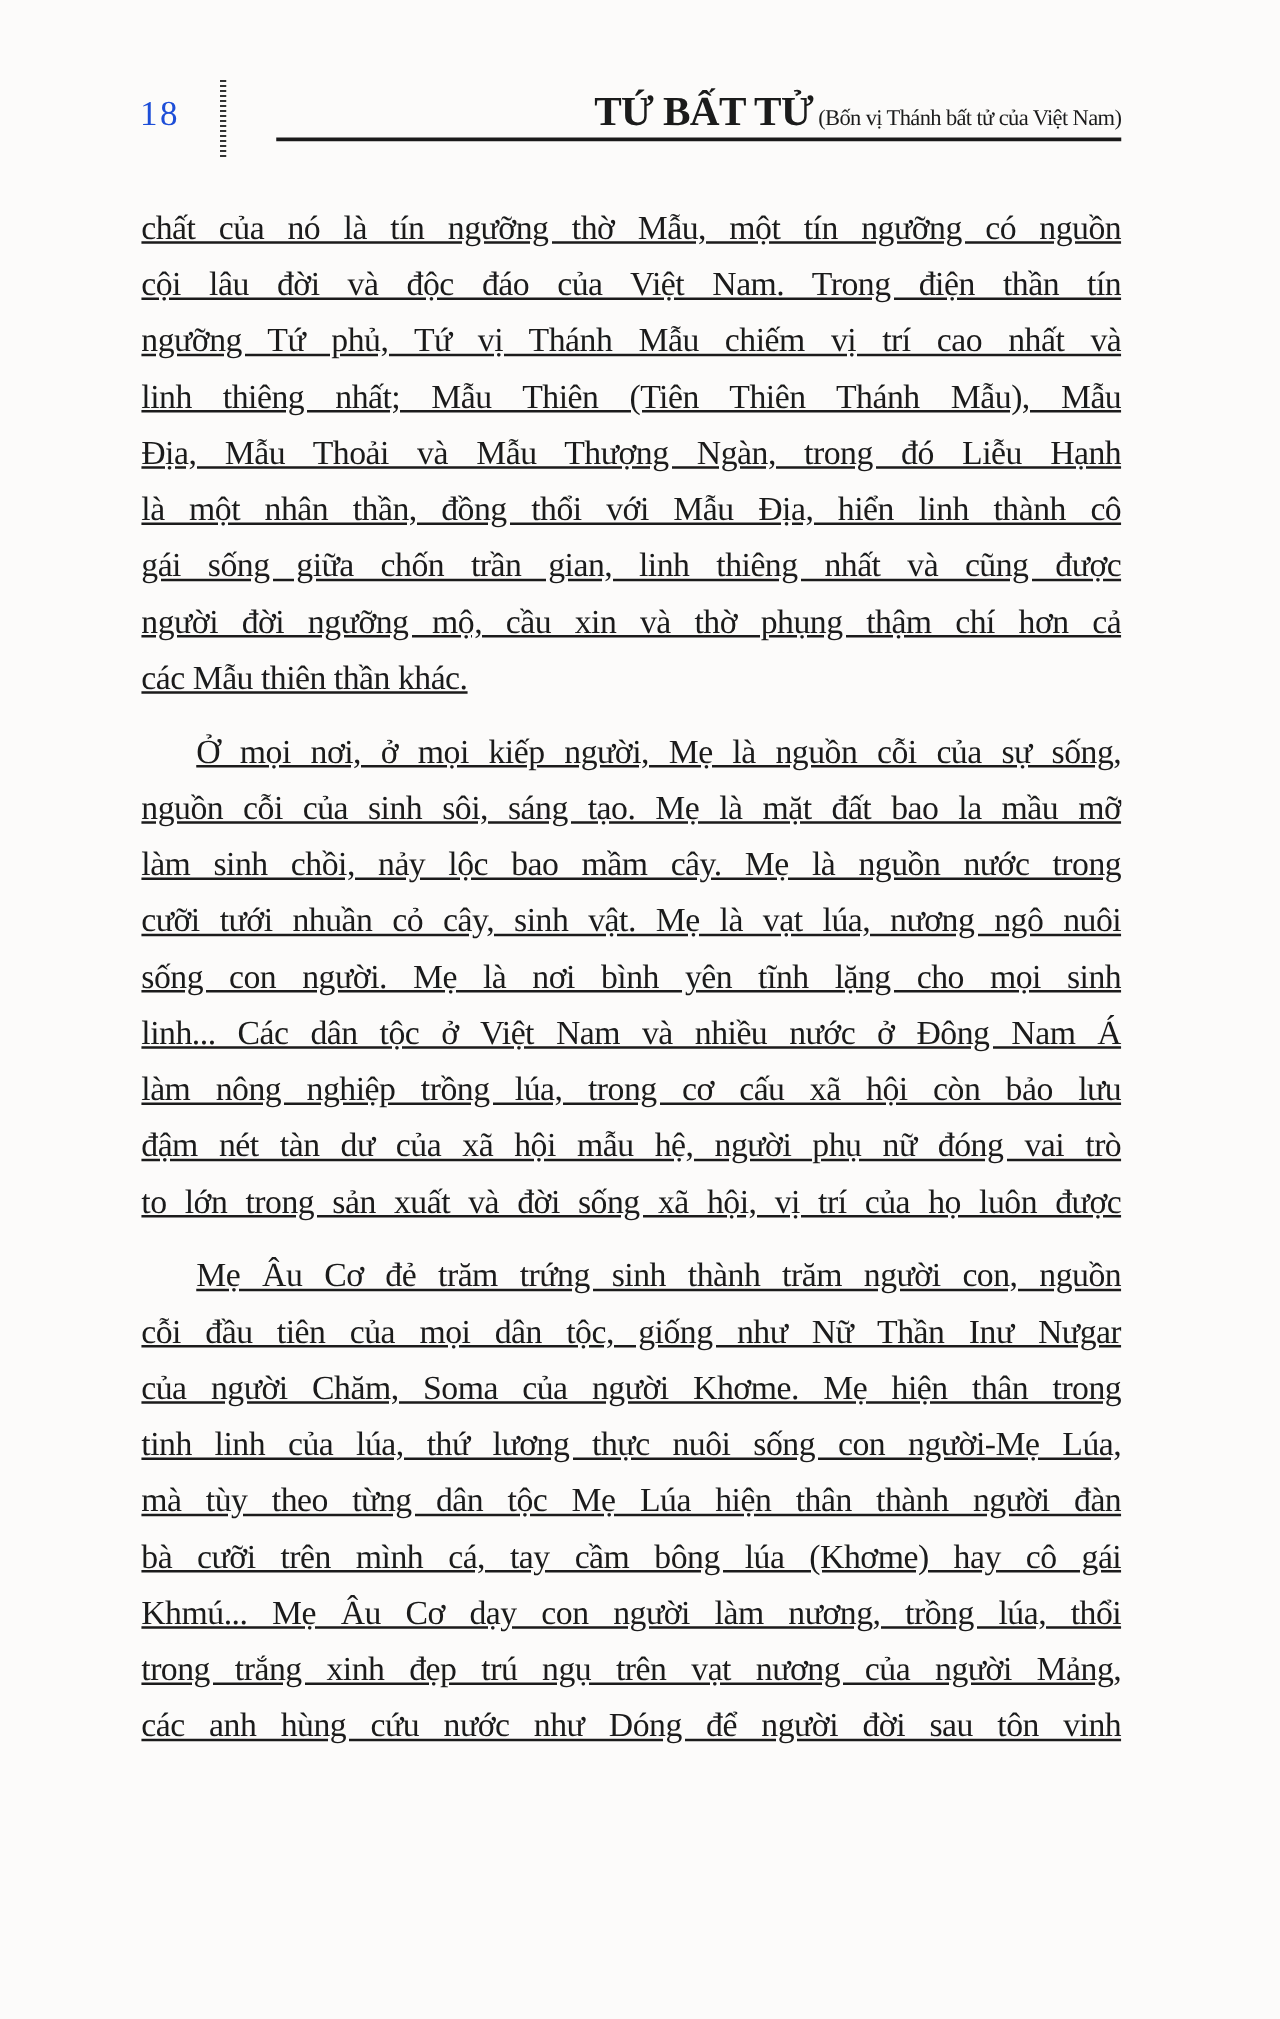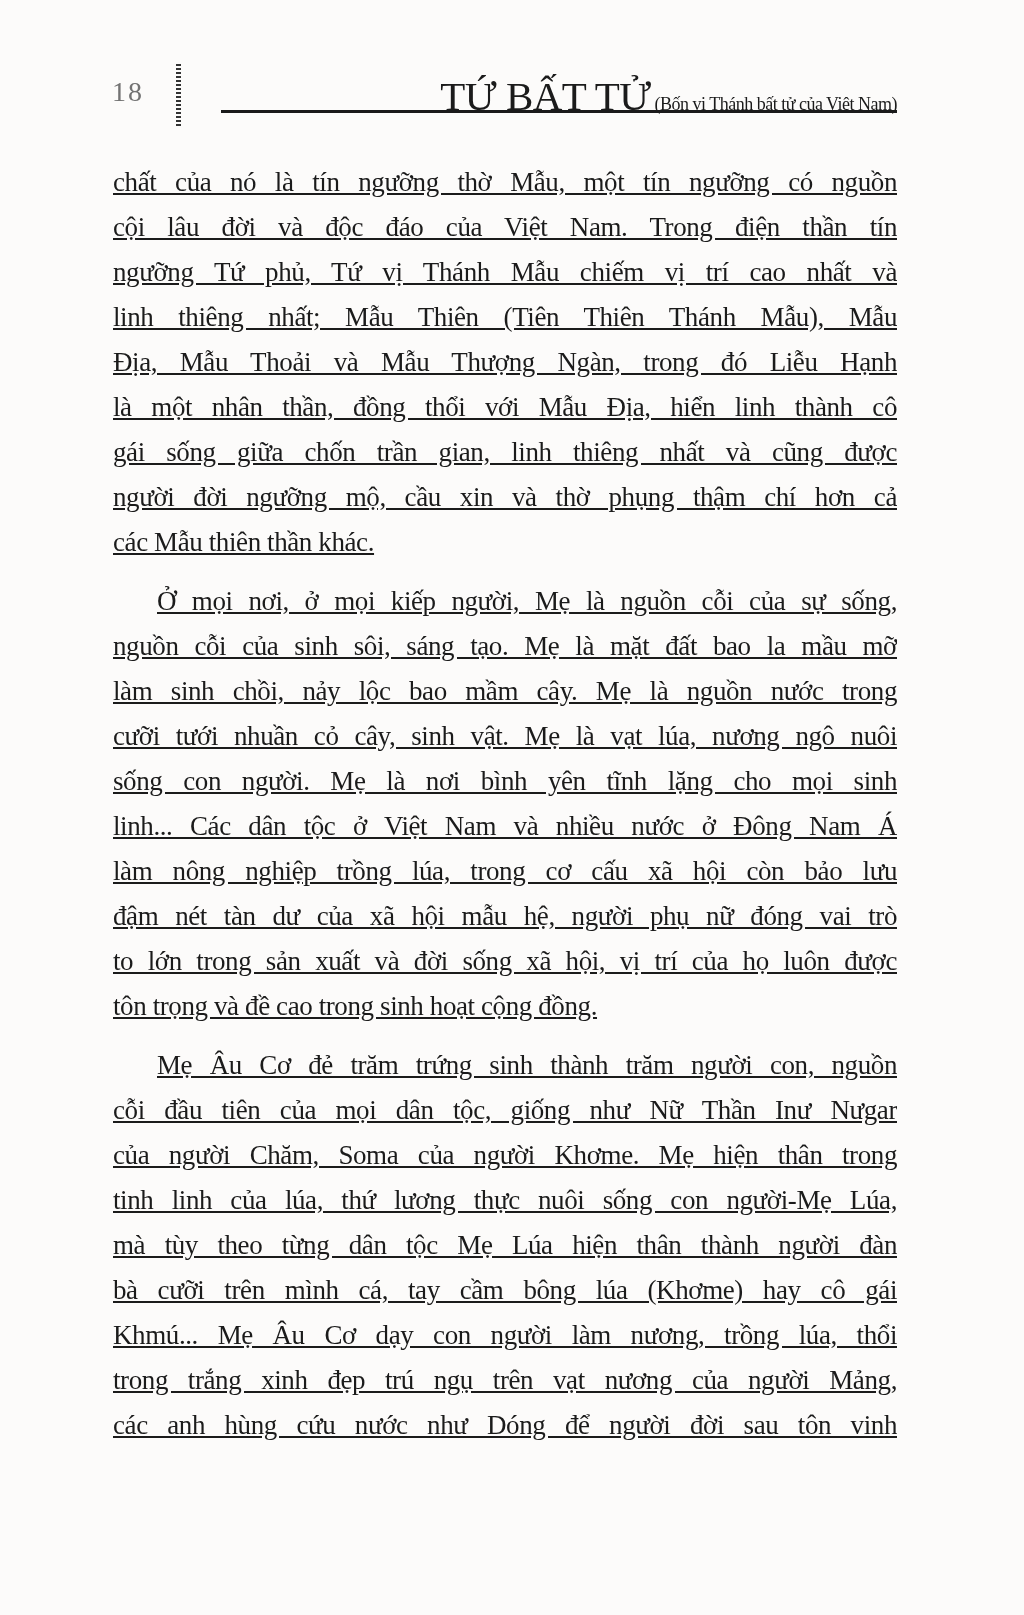--- a/index.html
+++ b/index.html
@@ -17,21 +17,21 @@
     font-family: "Liberation Serif", "DejaVu Serif", serif;
     overflow: hidden;
   }
   
   .page-number {
     position: absolute;
     left: 112px;
     top: 76px;
     font-size: 28px;
     letter-spacing: 2px;
-    color: #737373;
+    color: #1d4ed8;
   }
   .header-vbar {
     position: absolute;
     left: 176px;
     top: 64px;
     width: 5px;
     height: 64px;
     background: repeating-linear-gradient(
       to bottom,
       #333 0px, #333 2px,
@@ -39,22 +39,22 @@
     );
   }
   .header-title {
     position: absolute;
     right: 127px;
     top: 72px;
     white-space: nowrap;
     text-align: right;
   }
   .header-title .bold {
-    font-weight: 400;
-    font-size: 41px;
+    font-weight: 700;
+    font-size: 33px;
     letter-spacing: -0.5px;
     margin-left: 36px;
   }
   .header-title .normal {
     font-weight: 400;
     font-size: 18px;
     letter-spacing: -0.5px;
   }
   .header-rule {
     position: absolute;
@@ -124,21 +124,20 @@
     <div class="paragraph">
       <div class="line indent">Ở mọi nơi, ở mọi kiếp người, Mẹ là nguồn cỗi của sự sống,</div>
       <div class="line">nguồn cỗi của sinh sôi, sáng tạo. Mẹ là mặt đất bao la mầu mỡ</div>
       <div class="line">làm sinh chồi, nảy lộc bao mầm cây. Mẹ là nguồn nước trong</div>
       <div class="line">cưỡi tưới nhuần cỏ cây, sinh vật. Mẹ là vạt lúa, nương ngô nuôi</div>
       <div class="line">sống con người. Mẹ là nơi bình yên tĩnh lặng cho mọi sinh</div>
       <div class="line">linh... Các dân tộc ở Việt Nam và nhiều nước ở Đông Nam Á</div>
       <div class="line">làm nông nghiệp trồng lúa, trong cơ cấu xã hội còn bảo lưu</div>
       <div class="line">đậm nét tàn dư của xã hội mẫu hệ, người phụ nữ đóng vai trò</div>
       <div class="line">to lớn trong sản xuất và đời sống xã hội, vị trí của họ luôn được</div>
-      <div class="line para-end">tôn trọng và đề cao trong sinh hoạt cộng đồng.</div>
     </div>
 
     <div class="paragraph">
       <div class="line indent">Mẹ Âu Cơ đẻ trăm trứng sinh thành trăm người con, nguồn</div>
       <div class="line">cỗi đầu tiên của mọi dân tộc, giống như Nữ Thần Inư Nưgar</div>
       <div class="line">của người Chăm, Soma của người Khơme. Mẹ hiện thân trong</div>
       <div class="line">tinh linh của lúa, thứ lương thực nuôi sống con người-Mẹ Lúa,</div>
       <div class="line">mà tùy theo từng dân tộc Mẹ Lúa hiện thân thành người đàn</div>
       <div class="line">bà cưỡi trên mình cá, tay cầm bông lúa (Khơme) hay cô gái</div>
       <div class="line">Khmú... Mẹ Âu Cơ dạy con người làm nương, trồng lúa, thổi</div>

